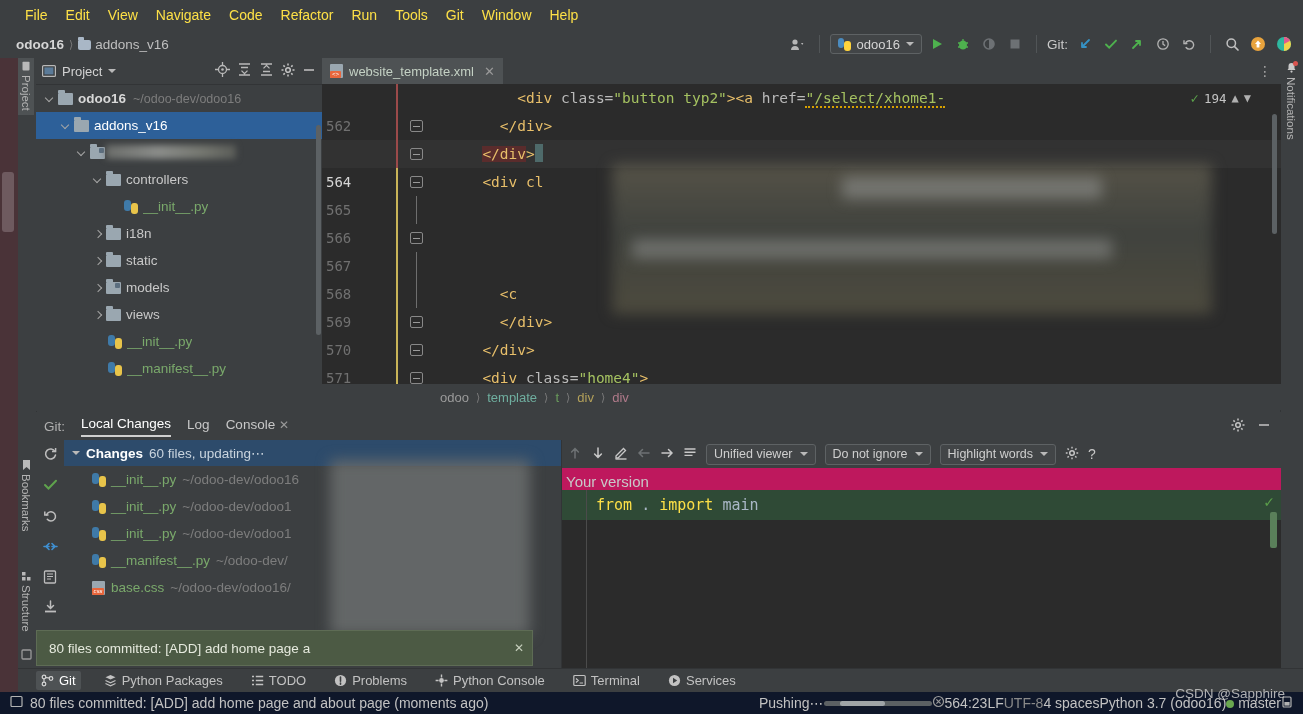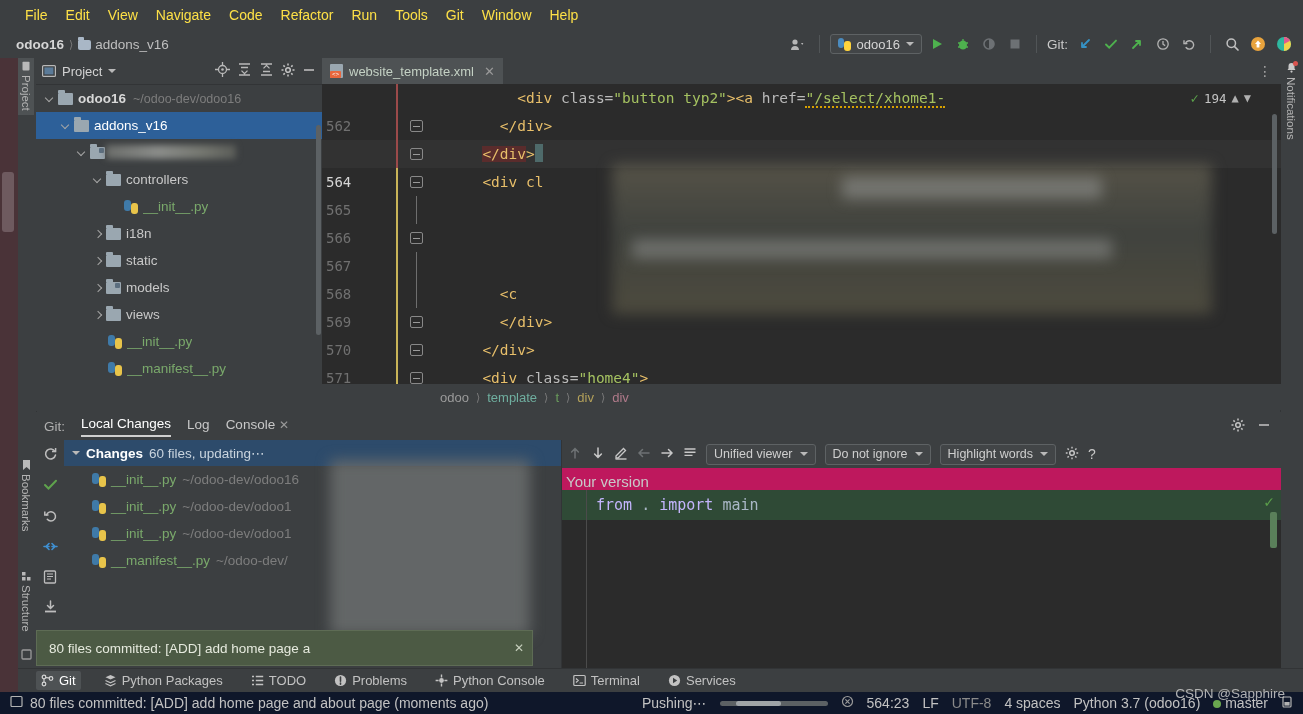--- a/index.html
+++ b/index.html
@@ -129,40 +129,40 @@
   .cssico{width:13px;height:14px;position:relative;flex:0 0 13px;margin-right:6px;}
   .cssico .pg{position:absolute;inset:0;background:#9aa7b0;border-radius:1px;}
   .cssico .tag{position:absolute;left:0;bottom:0;width:12px;height:7px;background:#e8663c;border-radius:1px;color:#fff;font-size:5.5px;line-height:7px;text-align:center;font-family:"DejaVu Sans",sans-serif;}
 
   .diff{position:absolute;left:526px;top:0;right:0;height:228px;background:#2b2b2b;}
   .difftool{height:28px;background:#3c3f41;display:flex;align-items:center;gap:9px;padding-left:6px;}
   .combo{border:1px solid #5e6264;border-radius:3px;height:21px;display:flex;align-items:center;gap:7px;padding:0 7px;font-size:12.5px;color:#cfcfcf;background:#424547;box-sizing:border-box;}
   .dtitle{height:22px;background:#be185d;display:flex;align-items:flex-end;padding-left:4px;font-size:15px;color:#c9c9c9;}
   .dbody{position:relative;height:178px;background:#2b2b2b;}
   .addline{height:30px;background:#2f4a36;display:flex;align-items:center;font-family:"DejaVu Sans Mono","Liberation Mono",monospace;font-size:15px;padding-left:34px;}
-  .addline .kw{color:#c4b5fd;}
+  .addline .kw{color:#fde047;}
   .addline .id{color:#a9b7c6;}
   .dgut{position:absolute;left:24px;top:0;width:1px;height:178px;background:#4b4b4b;}
   .dcheck{position:absolute;right:6px;top:4px;color:#5a9e4a;font-size:14px;}
   .dmark{position:absolute;right:4px;top:22px;width:7px;height:36px;background:#5a7f5a;border-radius:2px;}
 
   
   .balloon{position:absolute;left:36px;top:630px;width:497px;height:36px;background:#4c5a44;border:1px solid #5e6c55;display:flex;align-items:center;padding-left:12px;font-size:13.5px;color:#e6eade;box-sizing:border-box;}
   .balloon .bclose{position:absolute;right:8px;color:#c6cfbd;font-size:12px;}
   .blurbox{position:absolute;filter:blur(7px);border-radius:3px;}
 
   
   .bottombar{position:absolute;left:18px;top:668px;width:1285px;height:24px;background:#3c3f41;display:flex;align-items:center;gap:18px;padding-left:18px;font-size:13px;box-sizing:border-box;border-top:1px solid #323436;}
   .bt{display:flex;align-items:center;gap:5px;color:#c2c2c2;padding:2px 5px;border-radius:2px;}
   .bt.sel{background:#4e5254;color:#ffffff;}
 
   
   .status{position:absolute;left:0;top:692px;width:1303px;height:22px;background:#0f172a;display:flex;align-items:center;font-size:14px;color:#c2c2c2;}
   .status .left{display:flex;align-items:center;gap:7px;padding-left:10px;}
-  .status .right{margin-left:auto;display:flex;align-items:center;gap:13px;padding-right:10px;}
+  .status .right{margin-left:auto;display:flex;align-items:center;padding-right:10px;}
   .pbar{width:108px;height:5px;background:#5c6164;border-radius:3px;position:relative;overflow:hidden;}
   .pbar i{position:absolute;left:16px;top:0;width:45px;height:5px;background:#9fa4a7;border-radius:3px;}
   .dim{color:#8a8a8a;}
   .branch-dot{width:8px;height:8px;border-radius:50%;background:#6aa84f;display:inline-block;}
   .wm{position:absolute;right:18px;top:686px;font-size:13.5px;color:#c9c9c9;opacity:.85;}
   .notif-dot{position:absolute;width:5px;height:5px;border-radius:50%;background:#d9534f;}
 </style>
 </head>
 <body>
 
@@ -623,20 +623,28 @@
           <span class="cname">__init__.py</span>
           <span class="cpath">~/odoo-dev/odoo1</span>
         </div>
         <div class="crow">
           <span class="pyico">
               <i class="p1"></i>
               <i class="p2"></i>
             </span>
           <span class="cname">__manifest__.py</span>
           <span class="cpath">~/odoo-dev/</span>
+        </div>
+        <div class="crow">
+          <span class="cssico">
+              <i class="pg"></i>
+              <i class="tag">css</i>
+            </span>
+          <span class="cname">base.css</span>
+          <span class="cpath">~/odoo-dev/odoo16/</span>
         </div>
       </div>
 
       <div class="diff">
         <div class="difftool">
           <span><svg width="14" height="14" viewBox="0 0 14 14">
                 <path d="M7 12V3M3.6 6L7 2.6 10.4 6" stroke="#6e7274" stroke-width="1.5" fill="none" stroke-linecap="round"></path>
               </svg></span>
           <span><svg width="14" height="14" viewBox="0 0 14 14">
                 <path d="M7 2v9M3.6 8L7 11.4 10.4 8" stroke="#c8c8c8" stroke-width="1.5" fill="none" stroke-linecap="round"></path>

